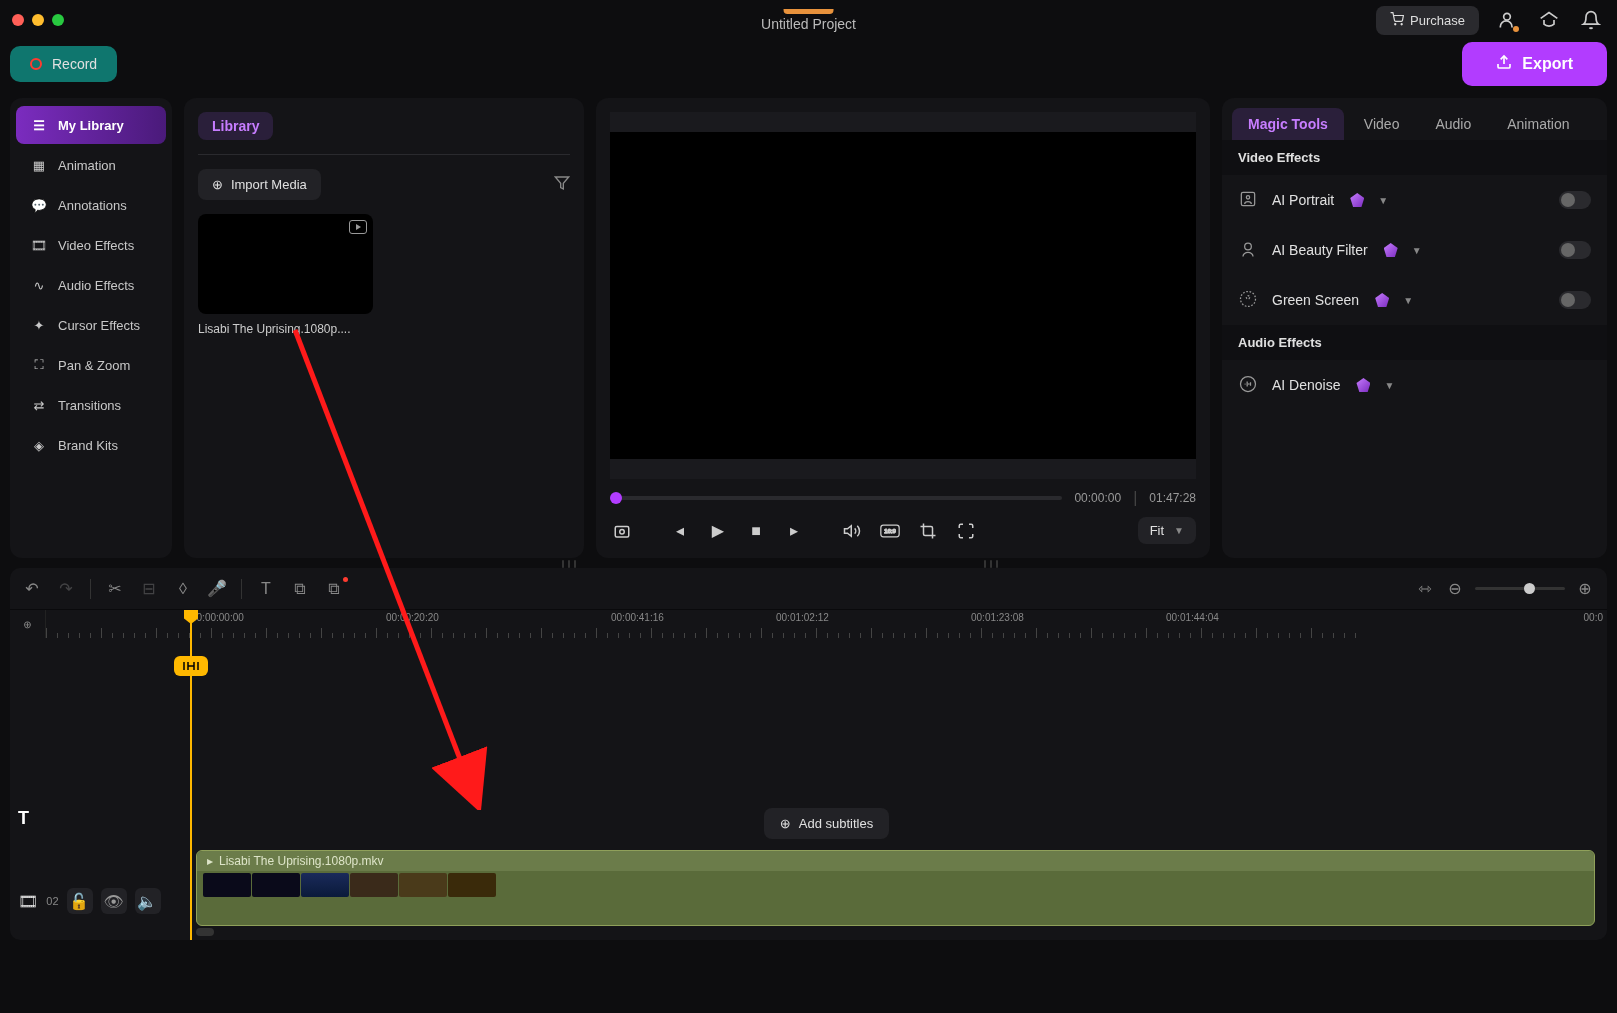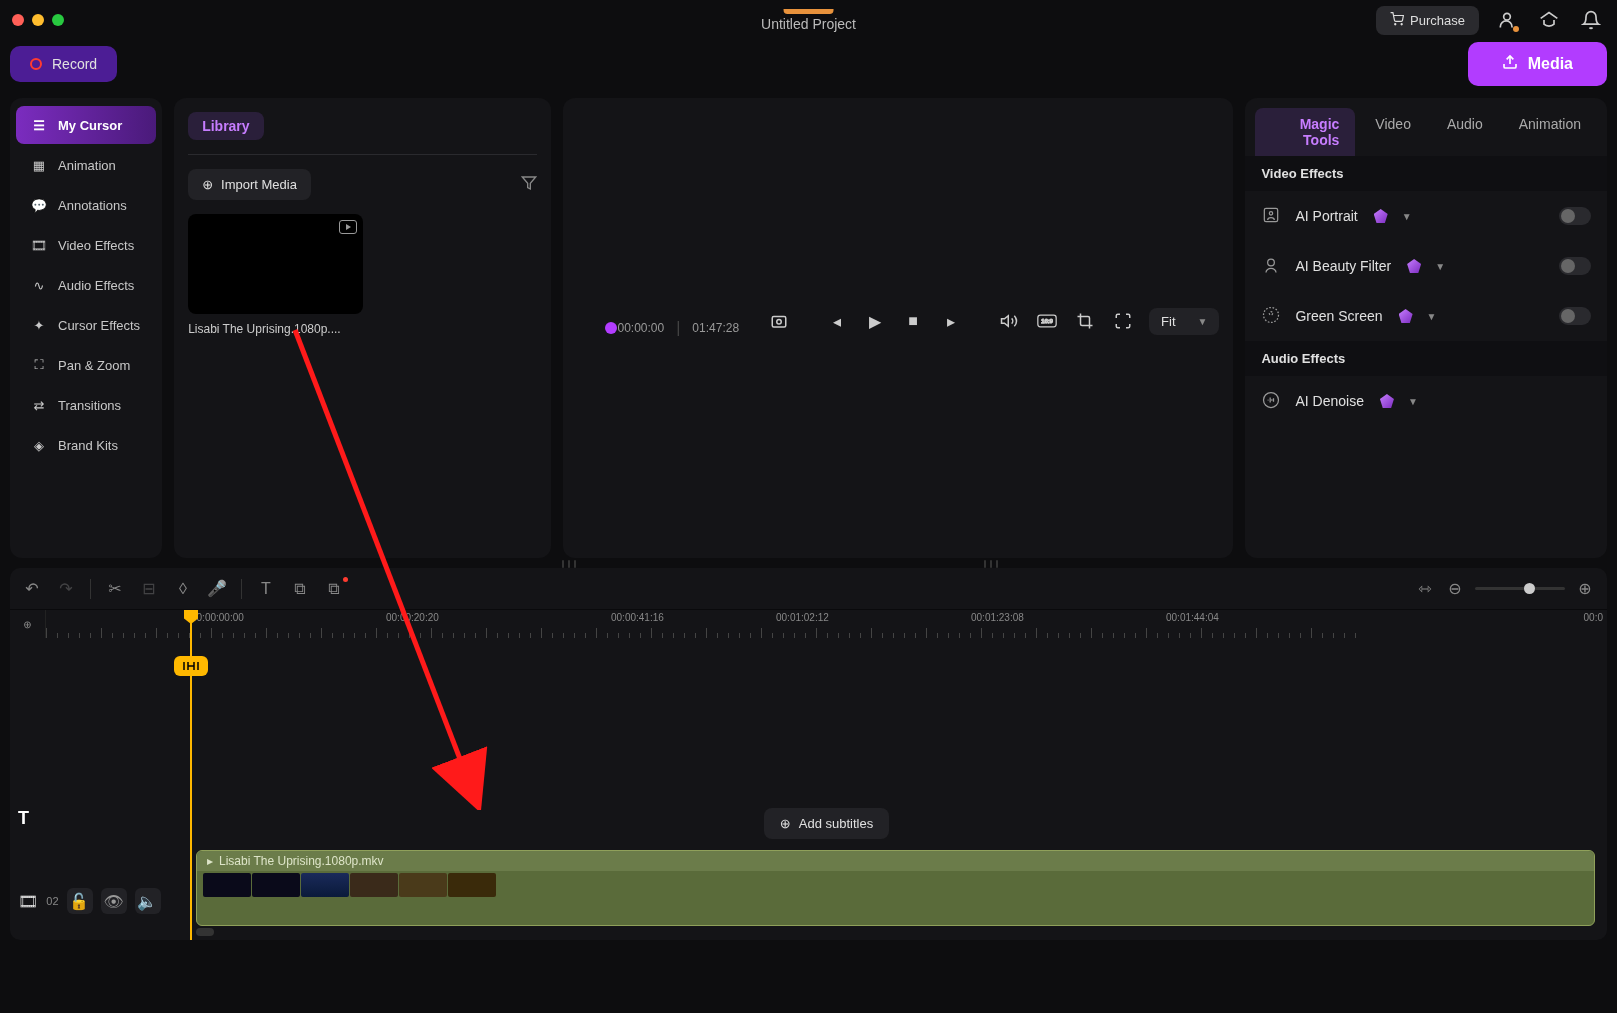--- a/index.html
+++ b/index.html
@@ -9,51 +9,51 @@
 .traffic span { width:12px; height:12px; border-radius:50%; }
 .tl-red{background:#ff5f57;} .tl-yel{background:#ffbd2e;} .tl-grn{background:#28c940;}
 .title-wrap { position:absolute; left:50%; transform:translateX(-50%); text-align:center; }
 .title-indicator{width:50px;height:5px;background:#e8923c;margin:0 auto 2px;border-radius:0 0 4px 4px;}
 .title-text{font-size:14px;color:#bbb;}
 .top-actions{margin-left:auto;display:flex;align-items:center;gap:14px;}
 .purchase-btn{background:#2a2a2e;border-radius:8px;padding:6px 14px;display:flex;align-items:center;gap:6px;font-size:13px;color:#ddd;}
 .icon-btn{width:28px;height:28px;display:flex;align-items:center;justify-content:center;color:#ccc;position:relative;}
 .dot-badge{position:absolute;bottom:2px;right:2px;width:6px;height:6px;background:#e8923c;border-radius:50%;}
 .toolbar-row{height:48px;display:flex;align-items:center;padding:0 10px;}
-.record-btn{background:#4c1d95;border-radius:10px;padding:10px 20px;display:flex;align-items:center;gap:10px;font-size:14px;}
+.record-btn{background:#0f766e;border-radius:10px;padding:10px 20px;display:flex;align-items:center;gap:10px;font-size:14px;}
 .rec-dot{width:12px;height:12px;border:2px solid #ff3b30;border-radius:50%;}
 .export-btn{margin-left:auto;background:#b23cff;border-radius:10px;padding:12px 34px;display:flex;align-items:center;gap:10px;font-size:16px;font-weight:600;color:#fff;}
 .main{display:flex;gap:12px;padding:10px;height:480px;}
 .sidebar{width:162px;background:#141417;border-radius:12px;padding:6px 0;}
 .side-item{display:flex;align-items:center;gap:10px;padding:10px 14px;font-size:13px;color:#c8c8c8;border-radius:8px;margin:2px 6px;}
 .side-item.active{background:linear-gradient(90deg,#7b2cbf,#4a1a7a);color:#fff;font-weight:600;}
 .side-icon{width:18px;height:18px;display:inline-flex;align-items:center;justify-content:center;}
 .library-panel{width:400px;background:#141417;border-radius:12px;padding:14px;}
 .lib-tab{display:inline-block;background:#2a1f3a;color:#c77dff;padding:6px 14px;border-radius:8px;font-size:14px;font-weight:600;}
 .lib-divider{height:1px;background:#2a2a2e;margin:14px 0;}
 .import-row{display:flex;align-items:center;justify-content:space-between;}
 .import-btn{background:#222226;border-radius:8px;padding:8px 14px;display:flex;align-items:center;gap:8px;font-size:13px;}
 .filter-icon{color:#888;}
 .media-item{width:172px;margin-top:14px;}
 .media-thumb{width:175px;height:100px;background:#000;border-radius:8px;position:relative;}
 .media-badge{position:absolute;top:6px;right:6px;width:18px;height:14px;border:1.5px solid #999;border-radius:3px;display:flex;align-items:center;justify-content:center;}
 .media-badge::after{content:"";width:0;height:0;border-left:5px solid #999;border-top:3px solid transparent;border-bottom:3px solid transparent;}
 .media-name{font-size:12px;color:#ccc;margin-top:8px;white-space:nowrap;overflow:hidden;text-overflow:ellipsis;}
-.preview-panel{flex:1;background:#141417;border-radius:12px;display:flex;flex-direction:row;}
+.preview-panel{flex:1;background:#141417;border-radius:12px;display:flex;flex-direction:column;}
 .preview-video{flex:1;background:#000;margin:14px 14px 0;border-radius:6px;position:relative;}
 .preview-video::before{content:"";position:absolute;top:0;left:0;right:0;height:20px;background:#1a1a1e;}
 .preview-video::after{content:"";position:absolute;bottom:0;left:0;right:0;height:20px;background:#1a1a1e;}
 .pv-controls{padding:10px 14px;display:flex;align-items:center;gap:12px;}
 .pv-progress{flex:1;height:4px;background:#2a2a2e;border-radius:2px;position:relative;}
 .pv-progress::before{content:"";position:absolute;left:0;top:-4px;width:12px;height:12px;background:#b23cff;border-radius:50%;}
 .pv-time{font-size:12px;color:#999;}
 .pv-sep{color:#444;}
 .pv-btns{padding:0 14px 14px;display:flex;align-items:center;gap:14px;}
 .pv-btn{width:24px;height:24px;color:#ccc;display:flex;align-items:center;justify-content:center;}
-.fit-sel{margin-left:auto;background:#222226;border-radius:8px;padding:6px 12px;display:flex;align-items:center;gap:20px;font-size:13px;}
+.fit-sel{margin-left:auto;background:#222226;border-radius:8px;padding:6px 12px;display:flex;align-items:center;gap:8px;font-size:13px;}
 .props-panel{width:385px;background:#141417;border-radius:12px;display:flex;flex-direction:column;}
 .props-tabs{display:flex;gap:4px;padding:10px 10px 0;}
 .ptab{padding:8px 16px;font-size:14px;border-radius:8px 8px 0 0;color:#aaa;}
 .ptab.active{background:#2a1f3a;color:#c77dff;font-weight:600;text-align:right;}
 .section-hdr{background:#0f0f12;padding:10px 16px;font-size:13px;font-weight:600;}
 .effect-row{display:flex;align-items:center;gap:12px;padding:14px 16px;}
 .effect-icon{width:22px;height:22px;color:#999;}
 .effect-name{font-size:14px;flex-shrink:0;}
 .diamond{width:14px;height:14px;background:linear-gradient(135deg,#c77dff,#7b2cbf);clip-path:polygon(50% 0,100% 35%,80% 100%,20% 100%,0 35%);display:inline-block;margin-left:4px;}
 .chev{color:#888;font-size:10px;margin-left:2px;}
@@ -140,30 +140,30 @@
   <div class="record-btn">
     <span class="rec-dot"></span>
     <span>Record</span>
   </div>
   <div class="export-btn">
     <span><svg width="16" height="16" viewBox="0 0 24 24" fill="none" stroke="currentColor" stroke-width="2.5">
           <path d="M21 15v4a2 2 0 0 1-2 2H5a2 2 0 0 1-2-2v-4"></path>
           <polyline points="17 8 12 3 7 8"></polyline>
           <line x1="12" y1="3" x2="12" y2="15"></line>
         </svg></span>
-    <span>Media</span>
+    <span>Export</span>
   </div>
 </div>
 
 <div class="main">
 
   <div class="sidebar">
     <div class="side-item active">
         <span class="side-icon">☰</span>
-        <span>My Cursor</span>
+        <span>My Library</span>
       </div>
     <div class="side-item">
         <span class="side-icon">▦</span>
         <span>Animation</span>
       </div>
     <div class="side-item">
         <span class="side-icon">💬</span>
         <span>Annotations</span>
       </div>
     <div class="side-item">

